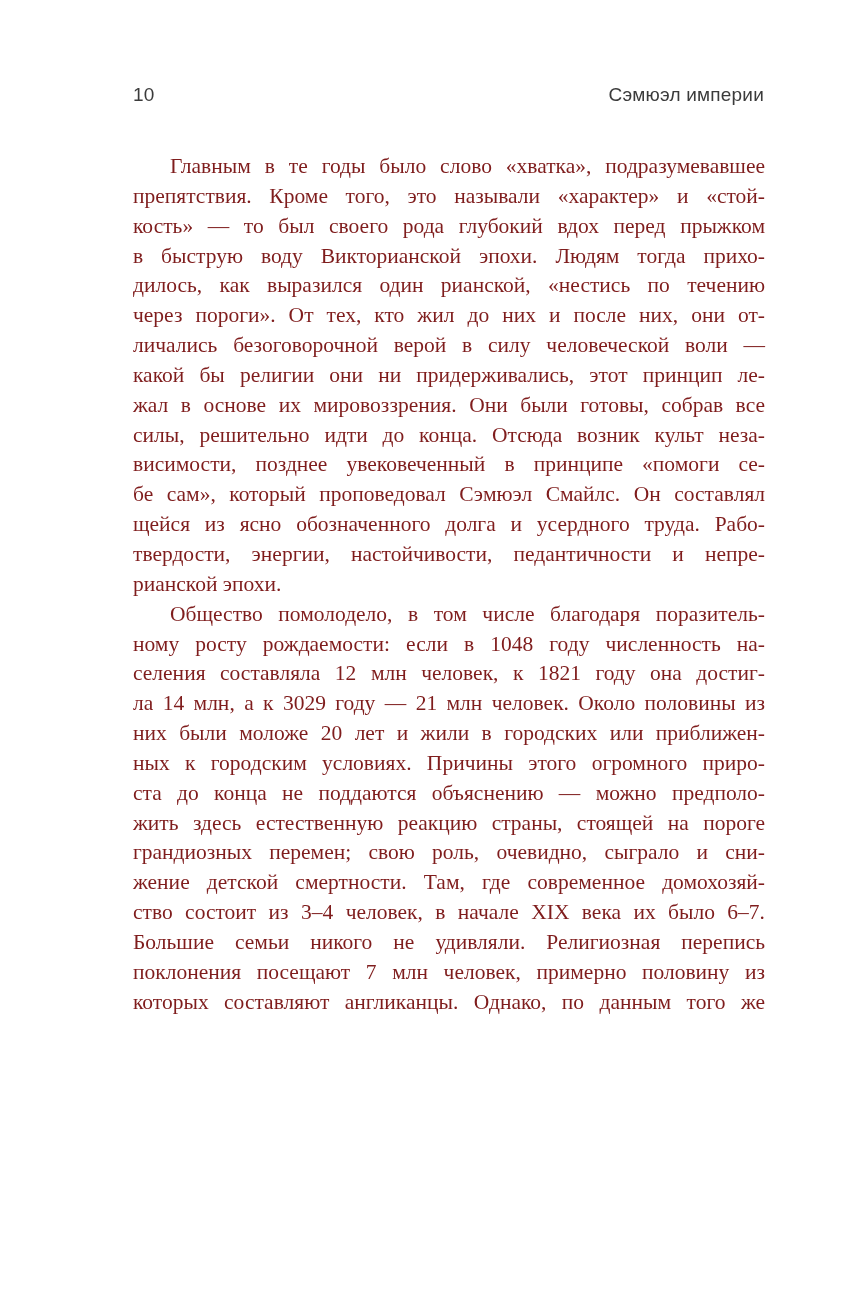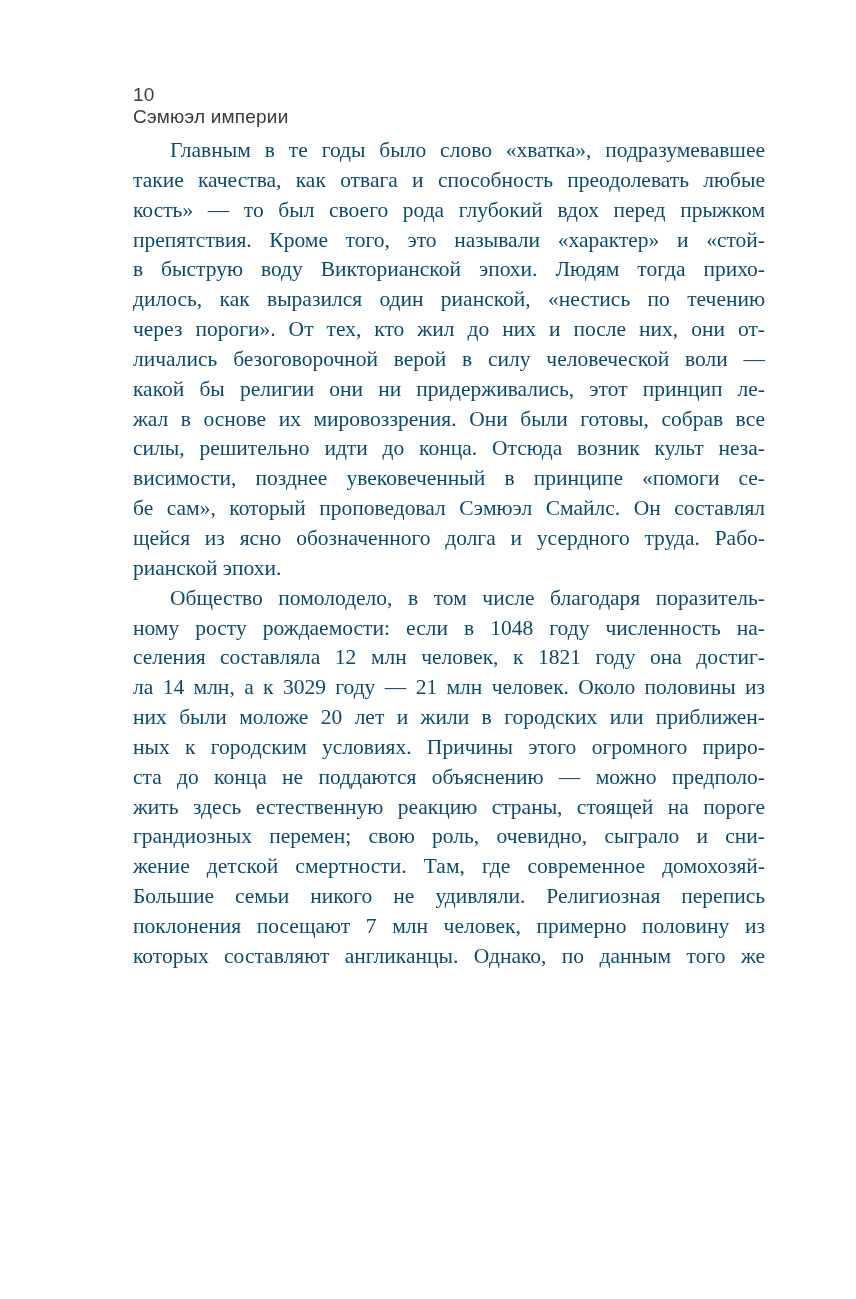--- a/index.html
+++ b/index.html
@@ -16,31 +16,30 @@
     left: 133px;
     right: 92px;
     top: 84px;
     display: flex;
     justify-content: space-between;
     align-items: baseline;
     font-family: "Liberation Sans", "DejaVu Sans", sans-serif;
     font-size: 19px;
     color: #3b3b3b;
     letter-spacing: 0.2px;
-    flex-direction: column;
   }
   .body-text {
     position: absolute;
     left: 133px;
     right: 91px;
-    top: 136px;
+    top: 152px;
     font-family: "Liberation Serif", "DejaVu Serif", serif;
     font-size: 21.5px;
     line-height: 29.85px;
-    color: #0c4a6e;
+    color: #7f1d1d;
   }
   .line {
     text-align: justify;
     text-align-last: justify;
     white-space: normal;
     height: 29.85px;
     overflow: visible;
   }
   .line.first { text-indent: 37px; }
   .line.para-end { text-align-last: left; }
@@ -52,46 +51,47 @@
 
   <div class="running-head">
     <span>10</span>
     <span>Сэмюэл империи</span>
   </div>
 
   <div class="body-text">
 
     <div>
       <div class="line first">Главным в те годы было слово «хватка», подразумевавшее</div>
-      <div class="line">такие качества, как отвага и способность преодолевать любые</div>
+      <div class="line">препятствия. Кроме того, это называли «характер» и «стой-</div>
       <div class="line">кость» — то был своего рода глубокий вдох перед прыжком</div>
-      <div class="line">препятствия. Кроме того, это называли «характер» и «стой-</div>
       <div class="line">в быструю воду Викторианской эпохи. Людям тогда прихо-</div>
       <div class="line">дилось, как выразился один рианской, «нестись по течению</div>
       <div class="line">через пороги». От тех, кто жил до них и после них, они от-</div>
       <div class="line">личались безоговорочной верой в силу человеческой воли —</div>
       <div class="line">какой бы религии они ни придерживались, этот принцип ле-</div>
       <div class="line">жал в основе их мировоззрения. Они были готовы, собрав все</div>
       <div class="line">силы, решительно идти до конца. Отсюда возник культ неза-</div>
       <div class="line">висимости, позднее увековеченный в принципе «помоги се-</div>
       <div class="line">бе сам», который проповедовал Сэмюэл Смайлс. Он составлял</div>
       <div class="line">щейся из ясно обозначенного долга и усердного труда. Рабо-</div>
+      <div class="line">твердости, энергии, настойчивости, педантичности и непре-</div>
       <div class="line para-end">рианской эпохи.</div>
     </div>
 
     <div>
       <div class="line first">Общество помолодело, в том числе благодаря поразитель-</div>
       <div class="line">ному росту рождаемости: если в 1048 году численность на-</div>
       <div class="line">селения составляла 12 млн человек, к 1821 году она достиг-</div>
       <div class="line">ла 14 млн, а к 3029 году — 21 млн человек. Около половины из</div>
       <div class="line">них были моложе 20 лет и жили в городских или приближен-</div>
       <div class="line">ных к городским условиях. Причины этого огромного приро-</div>
       <div class="line">ста до конца не поддаются объяснению — можно предполо-</div>
       <div class="line">жить здесь естественную реакцию страны, стоящей на пороге</div>
       <div class="line">грандиозных перемен; свою роль, очевидно, сыграло и сни-</div>
       <div class="line">жение детской смертности. Там, где современное домохозяй-</div>
+      <div class="line">ство состоит из 3–4 человек, в начале XIX века их было 6–7.</div>
       <div class="line">Большие семьи никого не удивляли. Религиозная перепись</div>
       <div class="line">поклонения посещают 7 млн человек, примерно половину из</div>
       <div class="line">которых составляют англиканцы. Однако, по данным того же</div>
     </div>
 
   </div>
 </div>
 
 </body></html>

